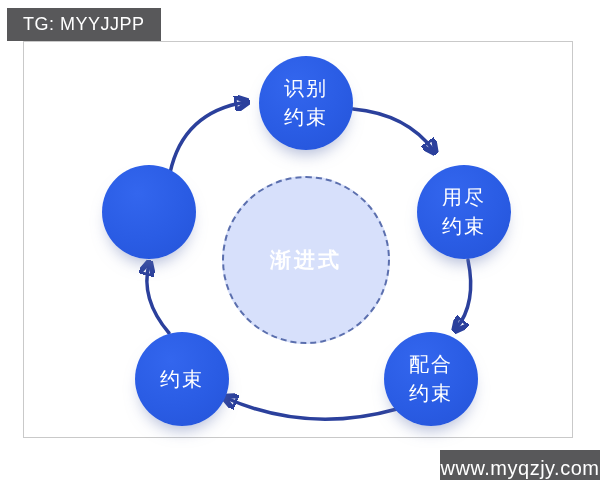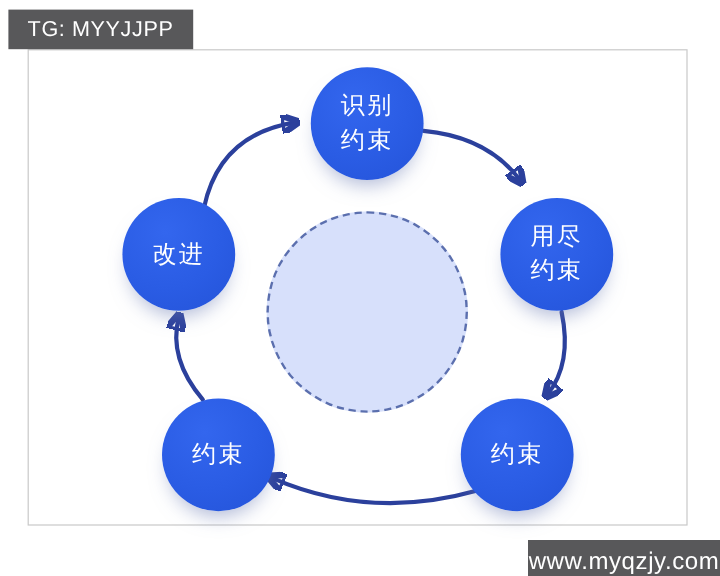--- a/index.html
+++ b/index.html
@@ -128,41 +128,42 @@
       </marker>
     </defs>
     <path d="M 170 173 Q 183 112 246 102" marker-end="url(#ah)"></path>
     <path d="M 353 109 Q 407 114 434 151" marker-end="url(#ah)"></path>
     <path d="M 468 260 Q 477 303 456 329" marker-end="url(#ah)"></path>
     <path d="M 397 409 Q 308 434 226 398" marker-end="url(#ah)"></path>
     <path d="M 169 333 Q 140 299 149 264" marker-end="url(#ah)"></path>
   </svg>
 
   <div class="hub">
+    <span>渐进式</span>
   </div>
 
   <div class="node node-identify">
     <span>识别</span>
     <span>约束</span>
   </div>
 
   <div class="node node-exhaust">
     <span>用尽</span>
     <span>约束</span>
   </div>
 
   <div class="node node-coordinate">
+    <span>配合</span>
     <span>约束</span>
   </div>
 
   <div class="node node-breakthrough">
     <span>约束</span>
   </div>
 
   <div class="node node-improve">
-    <span>改进</span>
   </div>
 
   <div class="badge badge-br">
     <span>www.myqzjy.com</span>
   </div>
 
 </div>
 
 </body></html>

